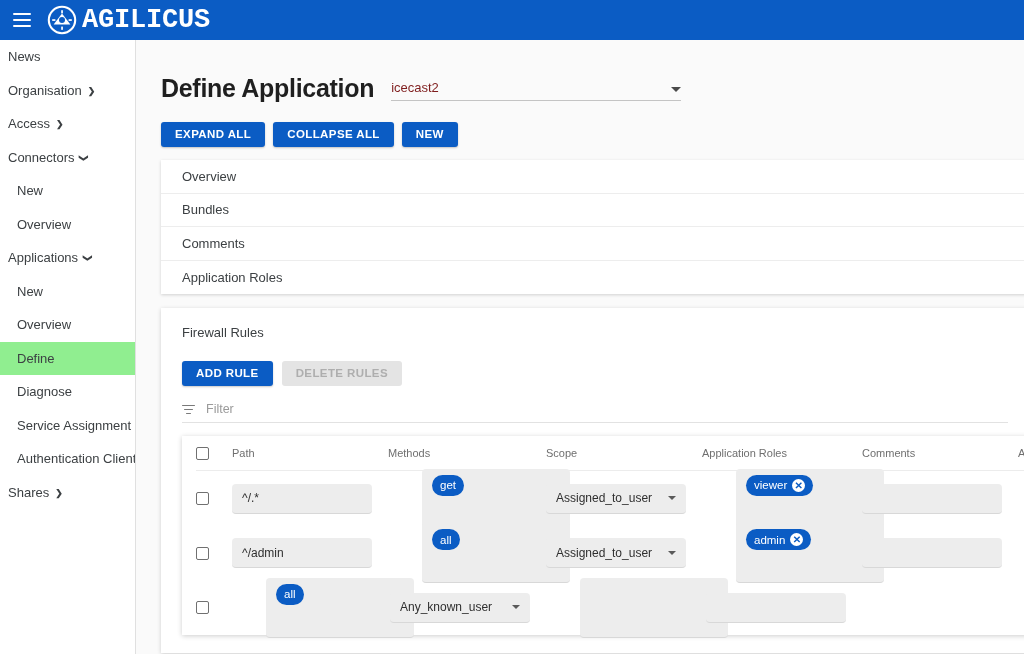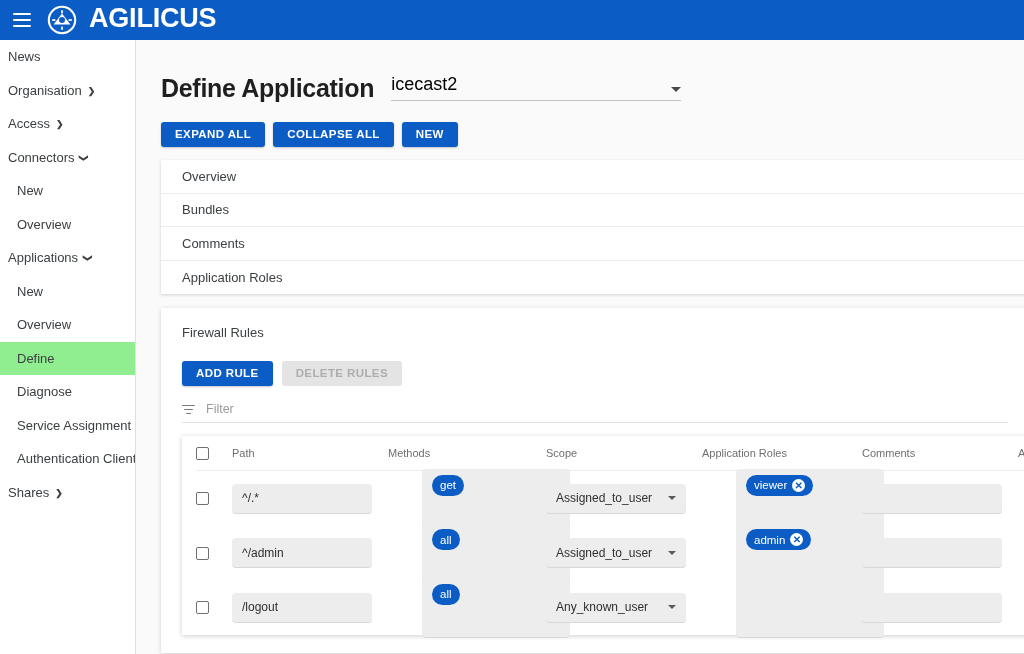--- a/index.html
+++ b/index.html
@@ -35,22 +35,23 @@
   }
   .hamburger span {
     display: block;
     height: 2px;
     width: 18px;
     background: #ffffff;
     border-radius: 1px;
   }
   .brand {
     display: flex;
-    align-items: flex-start;
-    gap: 12px;
+    align-items: center;
+    gap: 5px;
+    font-family: Liberation Mono, monospace;
   }
   .brand-mark { display: block; }
   .brand-name {
     color: #ffffff;
     font-size: 27px;
     font-weight: 700;
     letter-spacing: -0.2px;
     line-height: 1;
   }
 
@@ -113,21 +114,21 @@
   .app-select {
     margin-left: 17px;
     width: 290px;
     border-bottom: 1px solid #c4c4c4;
     display: flex;
     align-items: flex-end;
     justify-content: space-between;
     padding-bottom: 5px;
     cursor: pointer;
   }
-  .app-select-value { font-size: 18px; color: #000000; }
+  .app-select-value { font-size: 13px; color: #7f1d1d; }
   .caret-dn {
     width: 0; height: 0;
     border-left: 5px solid transparent;
     border-right: 5px solid transparent;
     border-top: 5px solid #4a4a4a;
     margin-bottom: 3px;
   }
 
   .btn-row { padding: 21px 0 0 25px; display: flex; gap: 8px; }
   .btn {
@@ -496,23 +497,20 @@
             </div>
             <div class="col-comm">
               <div class="field empty"></div>
             </div>
             <div class="col-act"></div>
           </div>
           <div class="trow">
             <div class="col-chk">
               <span class="chk"></span>
             </div>
-            <div class="col-path">
-              <div class="field">/logout</div>
-            </div>
             <div class="col-meth">
               <div class="field tall">
                 <span class="chip">
                   <span>all</span>
                 </span>
               </div>
             </div>
             <div class="col-scope">
               <div class="field sel">
                 <span>Any_known_user</span>

